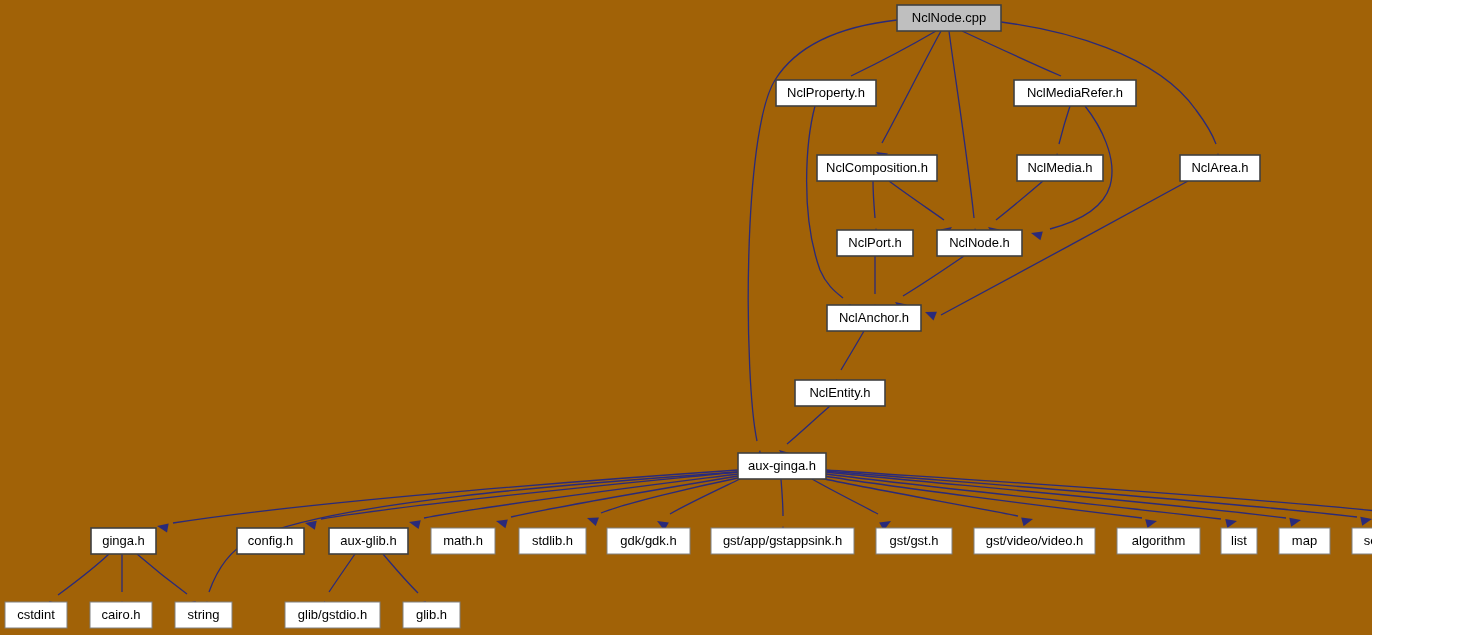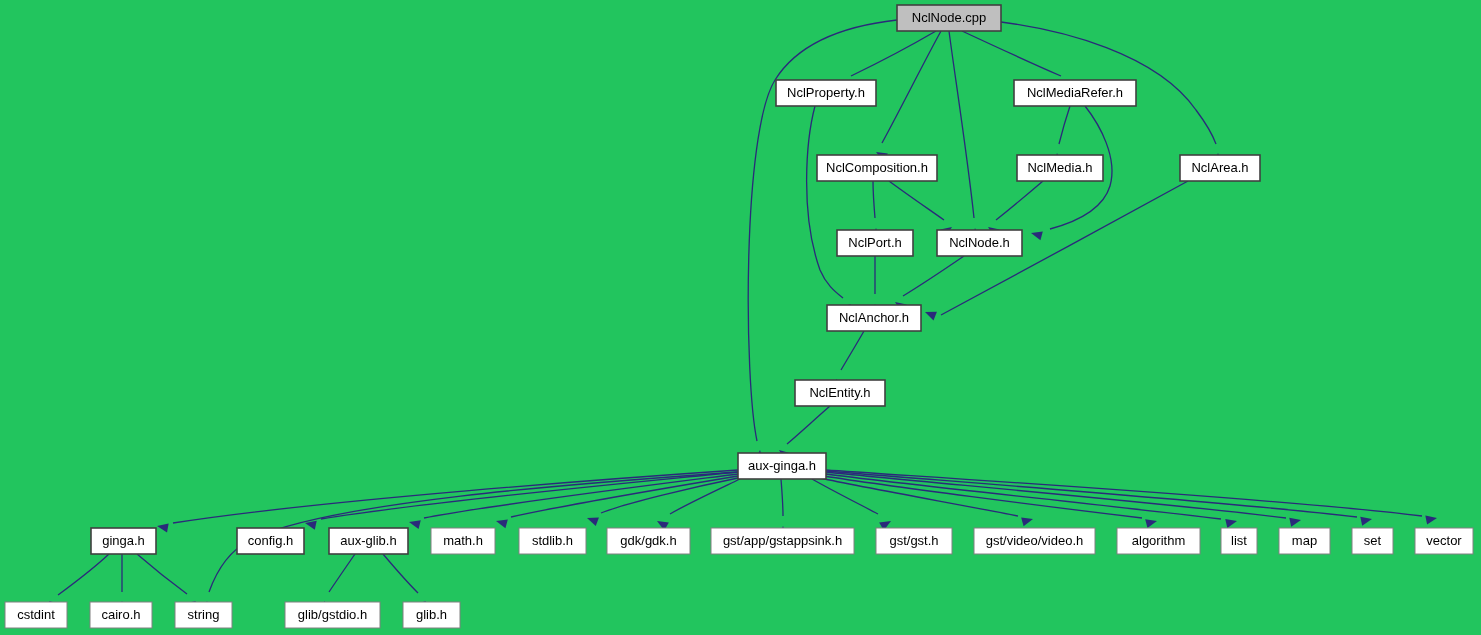--- a/index.html
+++ b/index.html
@@ -2,23 +2,23 @@
 <html><head>
 <meta charset="utf-8">
 <style>
   html, body {
     margin: 0;
     padding: 0;
     background: #ffffff;
   }
   #canvas-wrap {
     position: relative;
-    width: 1481px;
+    width: 1372px;
     height: 635px;
-    background: #22c55e;
+    background: #a16207;
     overflow: hidden;
     font-family: "Liberation Sans", sans-serif;
   }
   svg#graph {
     position: absolute;
     left: 0;
     top: 0;
     width: 1481px;
     height: 635px;
   }

